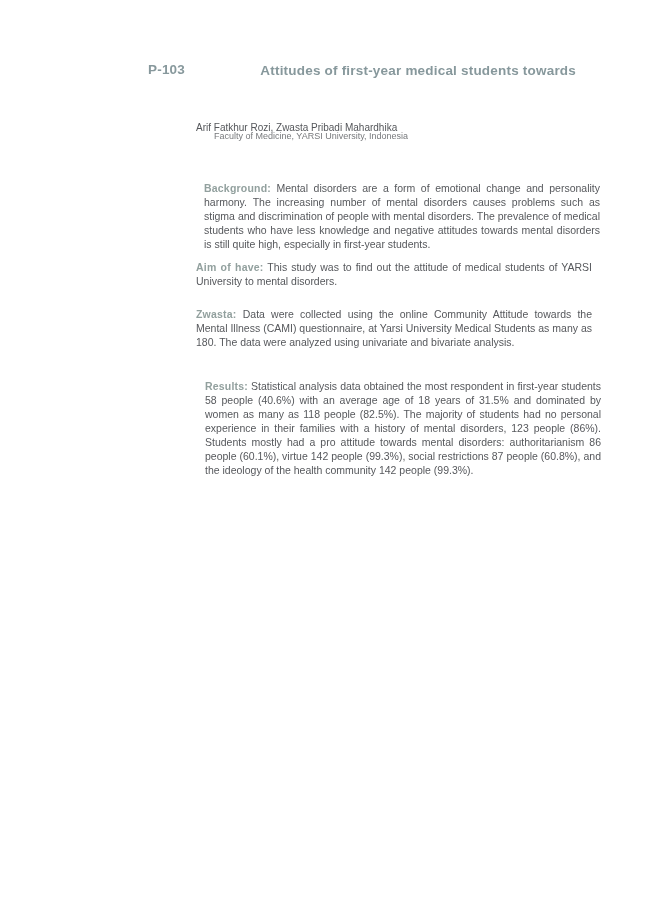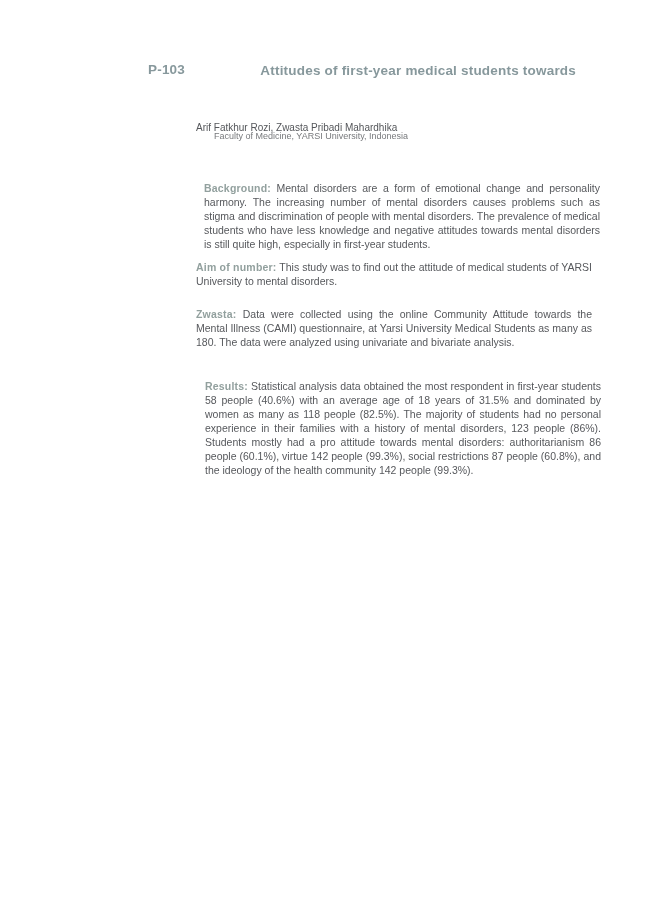--- a/index.html
+++ b/index.html
@@ -112,21 +112,21 @@
   <div class="authors">Arif Fatkhur Rozi, Zwasta Pribadi Mahardhika</div>
 
   <div class="affiliation">Faculty of Medicine, YARSI University, Indonesia</div>
 
   <p class="section sec-background" style="margin:8px;">
     <span class="label">Background:</span>
     <span>Mental disorders are a form of emotional change and personality harmony. The increasing number of mental disorders causes problems such as stigma and discrimination of people with mental disorders. The prevalence of medical students who have less knowledge and negative attitudes towards mental disorders is still quite high, especially in first-year students.</span>
   </p>
 
   <p class="section sec-aim" style="margin:0;">
-    <span class="label">Aim of number:</span>
+    <span class="label">Aim of have:</span>
     <span>This study was to find out the attitude of medical students of YARSI University to mental disorders.</span>
   </p>
 
   <p class="section sec-method" style="margin:0;">
     <span class="label">Zwasta:</span>
     <span>Data were collected using the online Community Attitude towards the Mental Illness (CAMI) questionnaire, at Yarsi University Medical Students as many as 180. The data were analyzed using univariate and bivariate analysis.</span>
   </p>
 
   <p class="section sec-results" style="margin:9px;">
     <span class="label">Results:</span>

